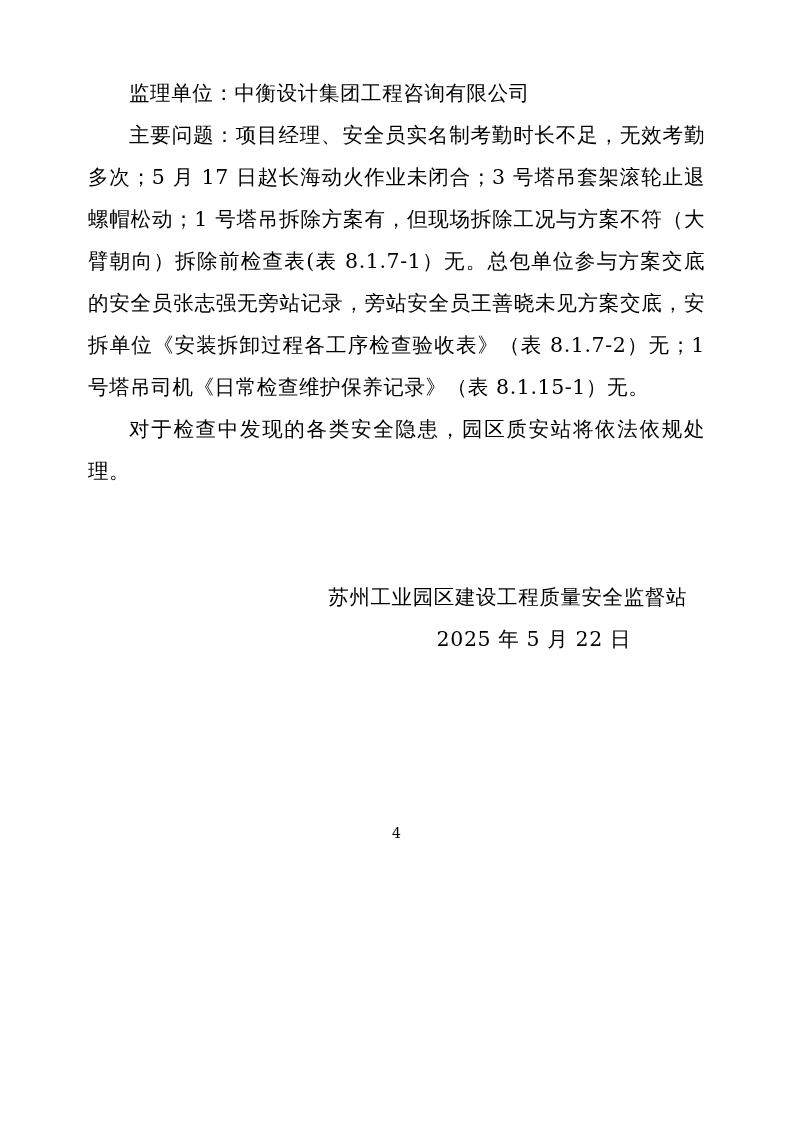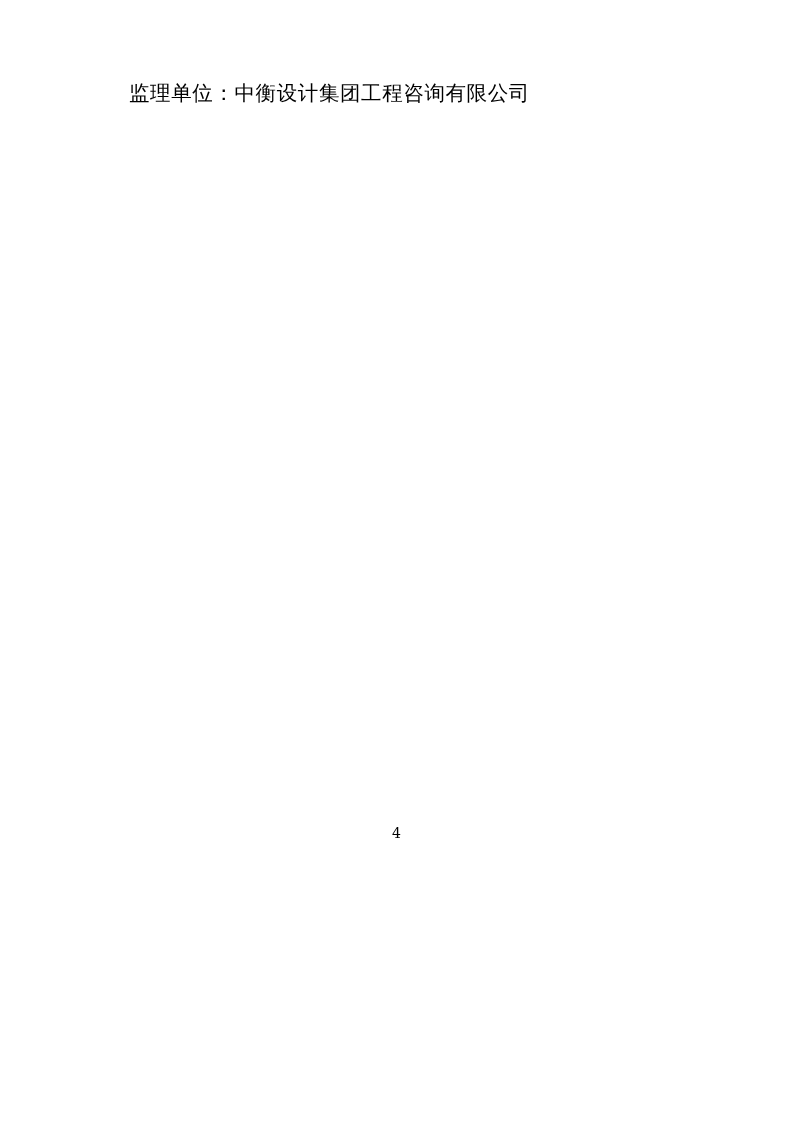--- a/index.html
+++ b/index.html
@@ -65,20 +65,26 @@
 </head>
 <body>
 
 <div class="page">
 
   <div class="doc-body">
 
     <p class="para no-indent" style="text-indent:2em;">监理单位：中衡设计集团工程咨询有限公司</p>
 
 
+    <p class="para">主要问题：项目经理、安全员实名制考勤时长不足，无效考勤多次；5 月 17 日赵长海动火作业未闭合；3 号塔吊套架滚轮止退螺帽松动；1 号塔吊拆除方案有，但现场拆除工况与方案不符（大臂朝向）拆除前检查表(表 8.1.7-1）无。总包单位参与方案交底的安全员张志强无旁站记录，旁站安全员王善晓未见方案交底，安拆单位《安装拆卸过程各工序检查验收表》（表 8.1.7-2）无；1 号塔吊司机《日常检查维护保养记录》（表 8.1.15-1）无。</p>
 
+    <p class="para">对于检查中发现的各类安全隐患，园区质安站将依法依规处理。</p>
 
+    <div class="signature-block">
+      <div class="signature-line">苏州工业园区建设工程质量安全监督站</div>
+      <div class="signature-line sig-date">2025 年 5 月 22 日</div>
+    </div>
 
   </div>
 
   <div class="page-number">4</div>
 
 </div>
 
 </body></html>

